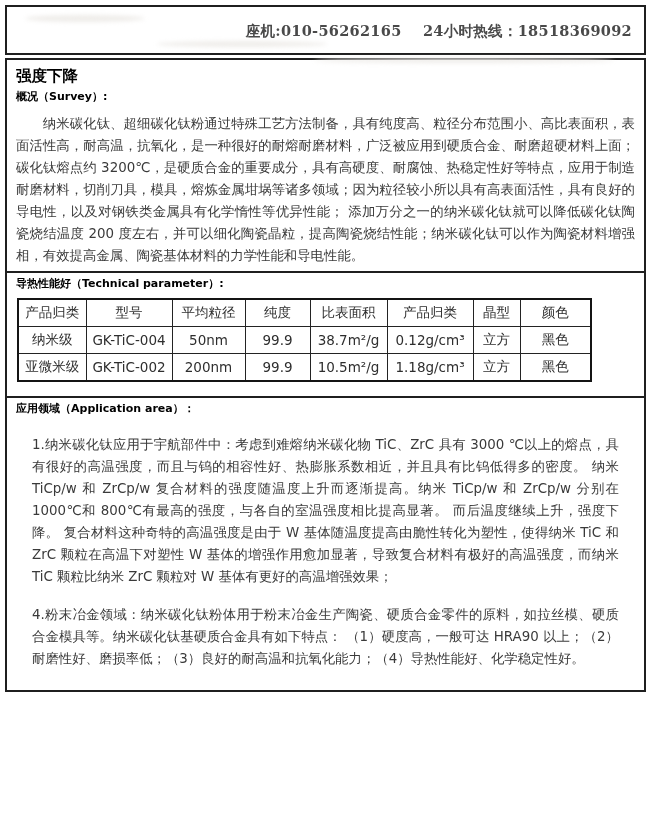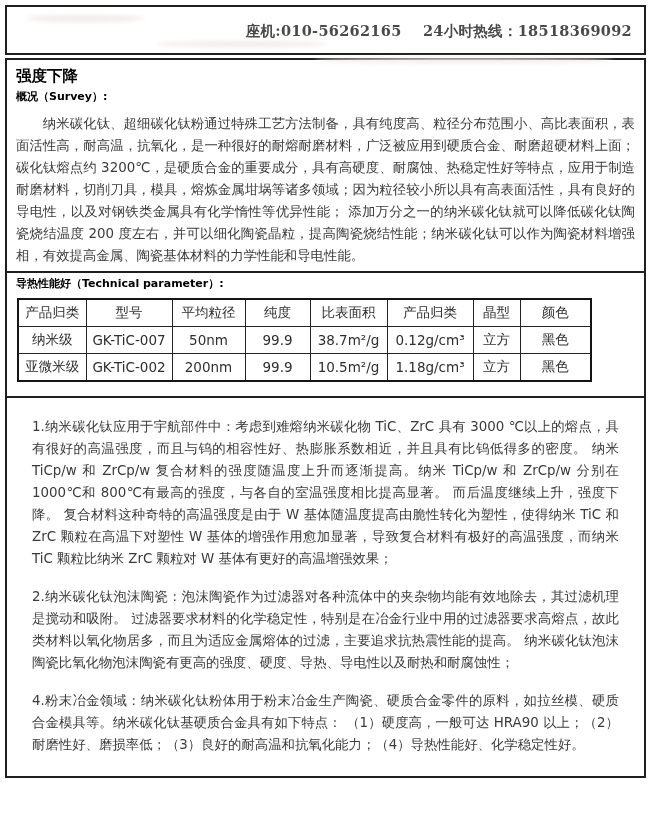--- a/index.html
+++ b/index.html
@@ -102,21 +102,21 @@
             <th>纯度</th>
             <th>比表面积</th>
             <th>产品归类</th>
             <th>晶型</th>
             <th>颜色</th>
           </tr>
         </thead>
         <tbody>
           <tr>
             <td>纳米级</td>
-            <td>GK-TiC-007</td>
+            <td>GK-TiC-004</td>
             <td>50nm</td>
             <td>99.9</td>
             <td>38.7m²/g</td>
             <td>0.12g/cm³</td>
             <td>立方</td>
             <td>黑色</td>
           </tr>
           <tr>
             <td>亚微米级</td>
             <td>GK-TiC-002</td>
@@ -125,20 +125,20 @@
             <td>10.5m²/g</td>
             <td>1.18g/cm³</td>
             <td>立方</td>
             <td>黑色</td>
           </tr>
         </tbody>
       </table>
     </div>
 
     <div class="sec">
+      <div class="sec-heading">应用领域（Application area）：</div>
       <p class="body-text app-para">1.纳米碳化钛应用于宇航部件中：考虑到难熔纳米碳化物 TiC、ZrC 具有 3000 ℃以上的熔点，具有很好的高温强度，而且与钨的相容性好、热膨胀系数相近，并且具有比钨低得多的密度。 纳米 TiCp/w 和 ZrCp/w 复合材料的强度随温度上升而逐渐提高。纳米 TiCp/w 和 ZrCp/w 分别在 1000℃和 800℃有最高的强度，与各自的室温强度相比提高显著。 而后温度继续上升，强度下降。 复合材料这种奇特的高温强度是由于 W 基体随温度提高由脆性转化为塑性，使得纳米 TiC 和 ZrC 颗粒在高温下对塑性 W 基体的增强作用愈加显著，导致复合材料有极好的高温强度，而纳米 TiC 颗粒比纳米 ZrC 颗粒对 W 基体有更好的高温增强效果；</p>
-      <p class="body-text app-para">2.纳米碳化钛泡沫陶瓷：泡沫陶瓷作为过滤器对各种流体中的夹杂物均能有效地除去，其过滤机理是搅动和吸附。 过滤器要求材料的化学稳定性，特别是在冶金行业中用的过滤器要求高熔点，故此类材料以氧化物居多，而且为适应金属熔体的过滤，主要追求抗热震性能的提高。 纳米碳化钛泡沫陶瓷比氧化物泡沫陶瓷有更高的强度、硬度、导热、导电性以及耐热和耐腐蚀性；</p>
       <p class="body-text app-para">4.粉末冶金领域：纳米碳化钛粉体用于粉末冶金生产陶瓷、硬质合金零件的原料，如拉丝模、硬质合金模具等。纳米碳化钛基硬质合金具有如下特点： （1）硬度高，一般可达 HRA90 以上；（2）耐磨性好、磨损率低；（3）良好的耐高温和抗氧化能力；（4）导热性能好、化学稳定性好。</p>
     </div>
 
   </div>
 
 </div>
 
 </body></html>

